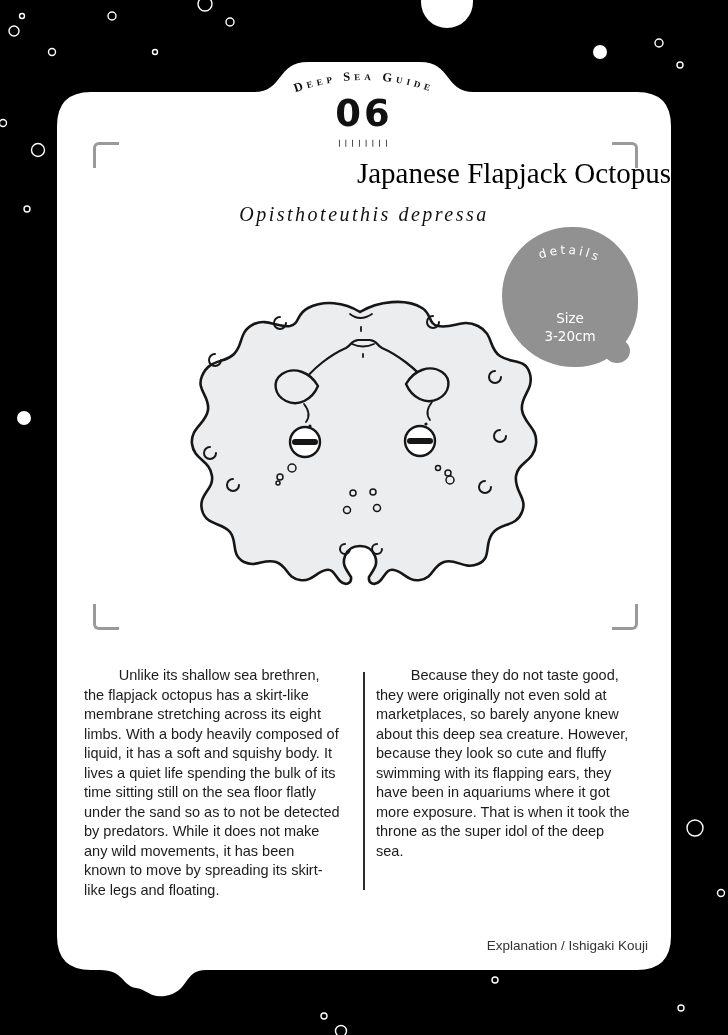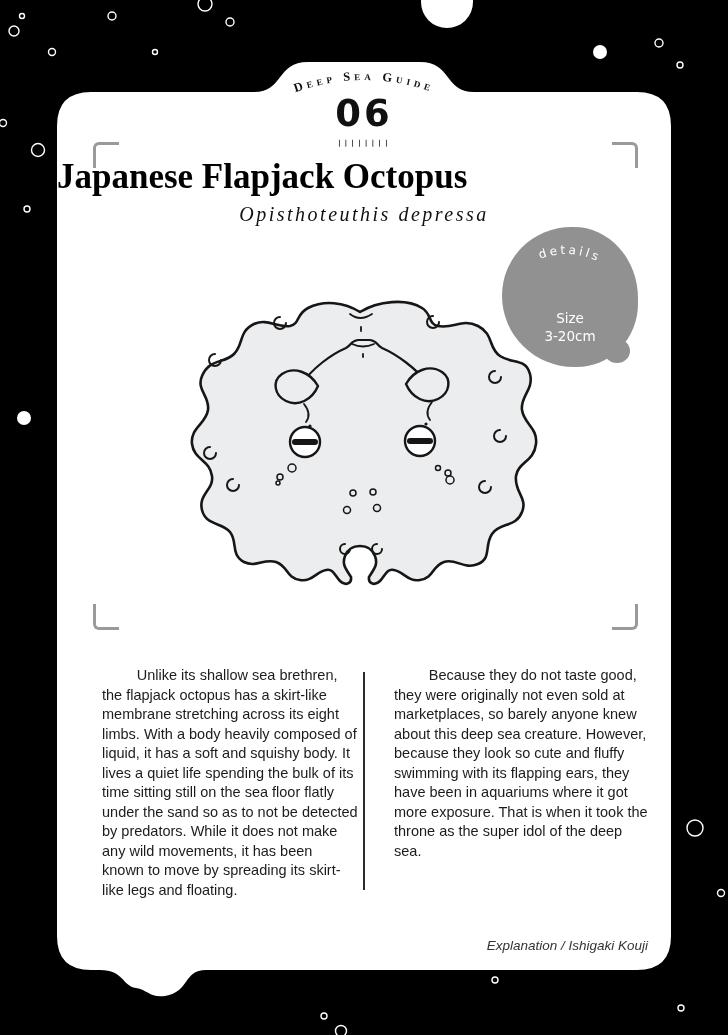--- a/index.html
+++ b/index.html
@@ -25,45 +25,45 @@
                font-family:"DejaVu Sans Mono",monospace;font-size:7px;font-weight:700;
                letter-spacing:2.5px;color:#111;}
 
   
   .bracket{position:absolute;width:23px;height:23px;border:0 solid #9a9a9a;}
   .br-tl{border-left-width:3.5px;border-top-width:3.5px;border-top-left-radius:6px;}
   .br-tr{border-right-width:3.5px;border-top-width:3.5px;border-top-right-radius:6px;}
   .br-bl{border-left-width:3.5px;border-bottom-width:3.5px;border-bottom-left-radius:6px;}
   .br-br{border-right-width:3.5px;border-bottom-width:3.5px;border-bottom-right-radius:6px;}
 
-  #title{position:absolute;left:57px;top:157px;width:614px;text-align:left;
-         font-family:"Liberation Serif",serif;font-weight:700;font-size:35px;color:#000;}
+  #title{position:absolute;left:57px;top:157px;width:614px;text-align:right;
+         font-family:"Liberation Serif",serif;font-weight:400;font-size:29px;color:#000;}
   #subtitle{position:absolute;left:57px;top:203px;width:614px;text-align:center;
             font-family:"Liberation Serif",serif;font-style:italic;font-size:20px;
             letter-spacing:2.5px;color:#111;}
 
   
   #details-bubble{position:absolute;left:502px;top:227px;width:136px;height:140px;
                   background:#919191;border-radius:52% 48% 46% 54% / 50% 52% 46% 52%;}
   #details-bubble::after{content:"";position:absolute;left:102px;top:112px;width:26px;height:24px;
                   background:#919191;border-radius:50%;}
   #details-arc{position:absolute;left:1px;top:4px;width:134px;height:44px;transform:rotate(3deg);}
   .details-arc-text{font-family:"DejaVu Sans",sans-serif;font-size:12px;letter-spacing:3px;fill:#fff;}
   .bubble-row{position:absolute;left:0;width:136px;text-align:center;color:#fff;
               font-family:"DejaVu Sans",sans-serif;font-size:13.5px;line-height:18px;}
   #bubble-row-size{top:46px;margin-top:36px;}
   #bubble-row-depth{top:94px;}
 
   
-  #columns{position:absolute;left:102px;top:666px;width:548px;display:flex;gap:36px;}
+  #columns{position:absolute;left:84px;top:666px;width:548px;display:flex;gap:36px;}
   .col{width:256px;font-size:14.5px;line-height:19.5px;color:#1c1c1c;}
   .col p{margin:0;text-indent:2.4em;}
   #col-divider{position:absolute;left:363px;top:672px;width:1.5px;height:218px;background:#2a2a2a;}
 
-  #credit{position:absolute;right:80px;top:938px;font-size:13.5px;color:#333;font-style:italic;}
+  #credit{position:absolute;right:80px;top:938px;font-size:13.5px;color:#333;}
 </style>
 </head>
 <body>
 
 <div id="page">
 
   <svg id="bubbles" viewBox="0 0 728 1035">
     <g stroke="#fff" stroke-width="1.4" fill="none">
       <circle cx="14" cy="31" r="5"></circle>
         <circle cx="22" cy="16" r="2.5"></circle>

